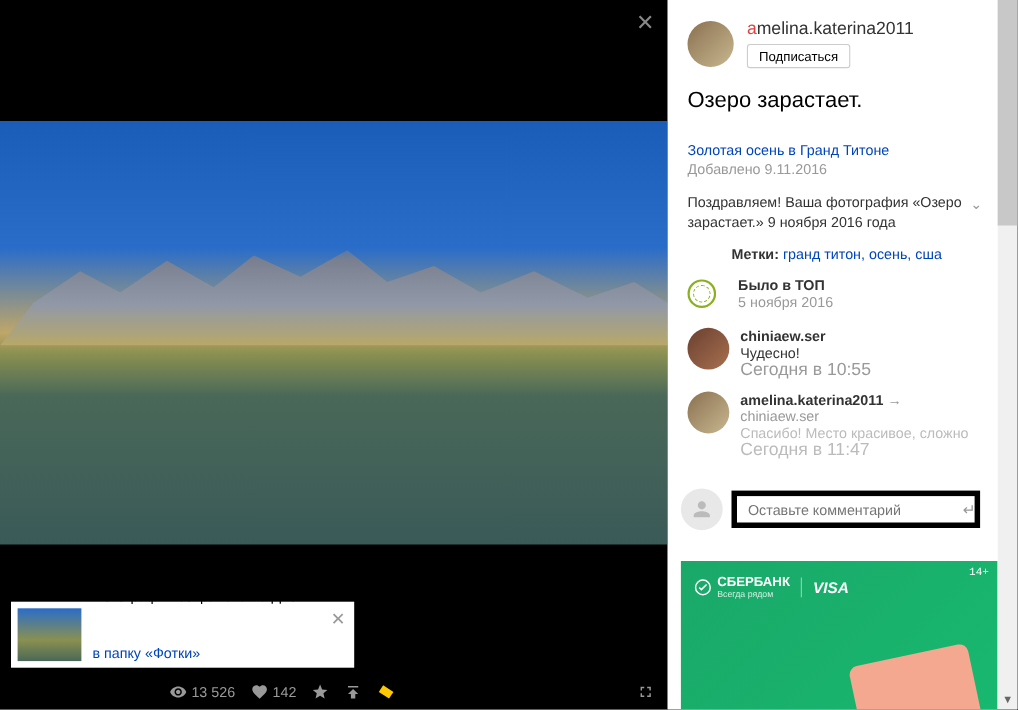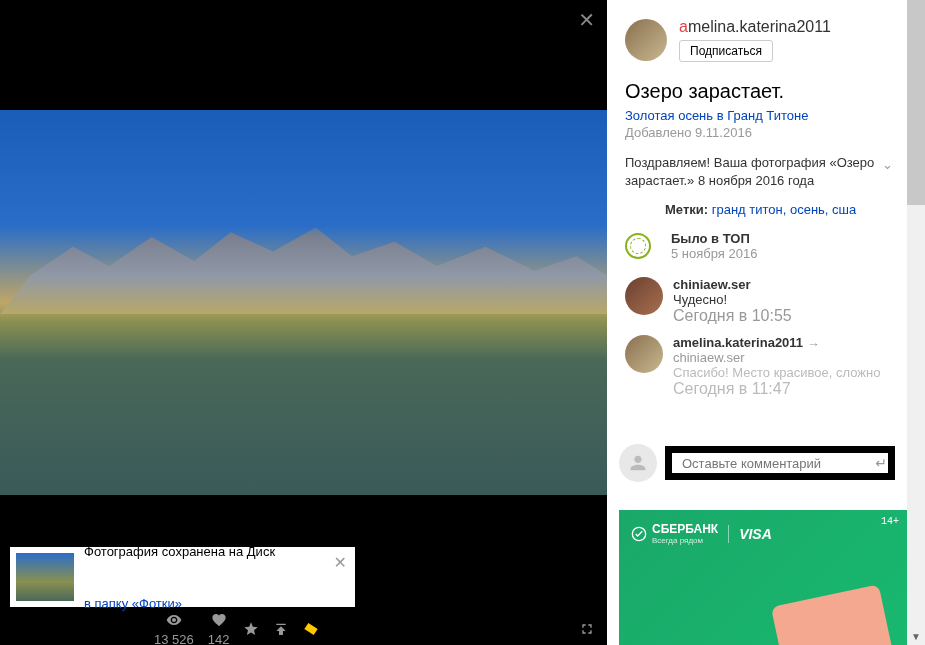--- a/index.html
+++ b/index.html
@@ -2,38 +2,38 @@
 <html><head>
 <meta charset="utf-8">
 <style>
 * { margin: 0; padding: 0; box-sizing: border-box; }
 body { font-family: Arial, sans-serif; background: #fff; width: 925px; height: 645px; overflow: hidden; position: relative; }
 .container { display: flex; width: 907px; height: 645px; }
 .photo-panel { width: 607px; background: #000; position: relative; }
 .close-btn { position: absolute; top: 8px; right: 12px; color: #888; font-size: 20px; cursor: pointer; z-index: 10; }
 .photo { position: absolute; top: 110px; left: 0; width: 607px; height: 385px; background: linear-gradient(to bottom, #1a5db8 0%, #2a6dc8 30%, #bfa668 50%, #8a9050 55%, #4a6858 65%, #3a5a58 100%); }
 .mountains { position: absolute; top: 28%; left: 0; width: 100%; height: 25%; background: linear-gradient(to bottom, transparent 0%, #7a8090 20%, #9098a8 60%, #b8a868 100%); clip-path: polygon(0 100%, 5% 60%, 12% 30%, 18% 50%, 25% 20%, 32% 45%, 38% 15%, 45% 35%, 52% 10%, 58% 40%, 65% 25%, 72% 50%, 80% 30%, 88% 55%, 95% 40%, 100% 60%, 100% 100%); }
-.notification { position: absolute; bottom: 38px; left: 10px; width: 345px; height: 60px; background: #fff; display: flex; align-items: center; padding: 6px; box-shadow: 0 1px 4px rgba(0,0,0,0.2); }
+.notification { position: absolute; bottom: 38px; left: 10px; width: 312px; height: 60px; background: #fff; display: flex; align-items: flex-end; padding: 6px; box-shadow: 0 1px 4px rgba(0,0,0,0.2); }
 .notif-thumb { width: 58px; height: 48px; background: linear-gradient(to bottom, #2a6dc8 0%, #8a9050 60%, #4a6858 100%); margin-right: 10px; }
 .notif-text { flex: 1; font-size: 13px; }
 .notif-title { color: #000; }
 .notif-link { color: #0044bb; cursor: pointer; margin-top: 37px; }
 .notif-close { position: absolute; top: 6px; right: 8px; color: #999; font-size: 16px; cursor: pointer; }
 .bottom-bar { position: absolute; bottom: 0; left: 0; width: 100%; height: 32px; display: flex; align-items: center; justify-content: center; color: #999; font-size: 13px; gap: 14px; }
-.stat { display: flex; align-items: center; gap: 4px; flex-direction: column; }
+.stat { display: flex; align-items: center; gap: 4px; }
 .icon { display: inline-block; width: 16px; height: 16px; }
 .spacer-bottom { flex: 1; }
 .fullscreen { margin-right: 12px; cursor: pointer; }
 .side-panel { width: 300px; background: #fff; padding: 18px 14px 0 18px; position: relative; font-size: 13px; color: #333; overflow: hidden; }
 .author { display: flex; align-items: center; gap: 12px; margin-bottom: 18px; }
 .avatar { width: 42px; height: 42px; border-radius: 50%; background: linear-gradient(135deg, #8a7050 0%, #c8b890 100%); }
 .author-name { font-size: 16px; color: #333; }
 .author-name .first { color: #d44; }
 .subscribe-btn { margin-top: 4px; padding: 3px 10px; border: 1px solid #ccc; background: #fff; border-radius: 3px; font-size: 12px; cursor: pointer; }
-.photo-title { font-size: 20px; color: #000; margin-bottom: 5px; }
+.photo-title { font-size: 20px; color: #000; margin-bottom: 26px; }
 .album-link { color: #0044bb; cursor: pointer; font-size: 13px; }
 .date-added { color: #999; font-size: 13px; margin-top: 2px; margin-bottom: 14px; }
 .congrats { color: #333; font-size: 13px; line-height: 1.4; margin-bottom: 12px; position: relative; padding-right: 16px; }
 .chevron { position: absolute; right: 0; top: 2px; color: #999; cursor: pointer; }
 .tags-row { margin-bottom: 14px; padding-left: 40px; }
 .tags-label { font-weight: bold; color: #333; }
 .tag-link { color: #0044bb; cursor: pointer; }
 .top-badge { display: flex; align-items: center; gap: 20px; margin-bottom: 16px; }
 .wreath { width: 26px; height: 26px; border: 2px solid #8ab020; border-radius: 50%; position: relative; }
 .wreath::before { content:''; position:absolute; inset:3px; border:1px dashed #8ab020; border-radius:50%; }
@@ -46,21 +46,21 @@
 .comment-body { font-size: 13px; }
 .comment-author { font-weight: bold; color: #333; }
 .comment-text { color: #333; }
 .comment-time { color: #999; font-size: 16px; }
 .comment-reply { color: #999; }
 .faded-comment { position: relative; }
 .faded-text { color: #bbb; }
 .comment-input-row { position: absolute; left: 12px; right: 12px; top: 440px; display: flex; gap: 8px; align-items: center; background: #fff; padding: 4px 0; }
 .input-avatar { width: 38px; height: 38px; border-radius: 50%; background: #e8e8e8; display:flex; align-items:center; justify-content:center; }
 .input-avatar svg { fill:#bbb; }
-.comment-input { flex: 1; height: 34px; border: 7px solid #000000; padding: 0 30px 0 10px; font-size: 13px; color: #333; }
+.comment-input { flex: 1; height: 34px; border: 5px solid #000000; padding: 0 30px 0 10px; font-size: 13px; color: #333; }
 .submit-arrow { position: absolute; right: 8px; top: 50%; transform: translateY(-50%); color: #999; font-size: 14px; }
 .ad { position: absolute; bottom: 0; left: 12px; right: 0; height: 135px; background: linear-gradient(135deg, #1aa868 0%, #18b870 100%); color: #fff; padding: 12px; }
 .ad-age { position: absolute; top: 6px; right: 8px; font-size: 10px; font-family: Liberation Mono, monospace; }
 .ad-logos { display: flex; align-items: center; gap: 10px; margin-bottom: 14px; font-size: 12px; }
 .ad-logo-sber { display: flex; align-items: center; gap: 5px; }
 .ad-divider { width: 1px; height: 18px; background: rgba(255,255,255,0.5); }
 .ad-text { font-size: 15px; letter-spacing: 2px; }
 .ad-text .highlight { color: #ffd540; }
 .ad-card { position: absolute; bottom: -20px; right: 20px; width: 110px; height: 70px; background: #f5a890; border-radius: 8px; transform: rotate(-12deg); }
 .scrollbar { position: absolute; right: 0; top: 0; width: 18px; height: 645px; background: #f0f0f0; }
@@ -122,21 +122,21 @@
       <div class="avatar"></div>
       <div>
         <div class="author-name"><span class="first">a</span><span>melina.katerina2011</span></div>
         <button class="subscribe-btn">Подписаться</button>
       </div>
     </div>
     <div class="photo-title">Озеро зарастает.</div>
     <div class="album-link">Золотая осень в Гранд Титоне</div>
     <div class="date-added">Добавлено 9.11.2016</div>
     <div class="congrats">
-      <span>Поздравляем! Ваша фотография «Озеро зарастает.» 8 ноября 2016 года</span>
+      <span>Поздравляем! Ваша фотография «Озеро зарастает.» 9 ноября 2016 года</span>
       <span class="chevron">⌄</span>
     </div>
     <div class="tags-row">
       <span class="tags-label">Метки:</span>
       <span> </span>
       <span class="tag-link">гранд титон, осень, сша</span>
     </div>
     <div class="top-badge">
       <div class="wreath"></div>
       <div class="badge-text">

